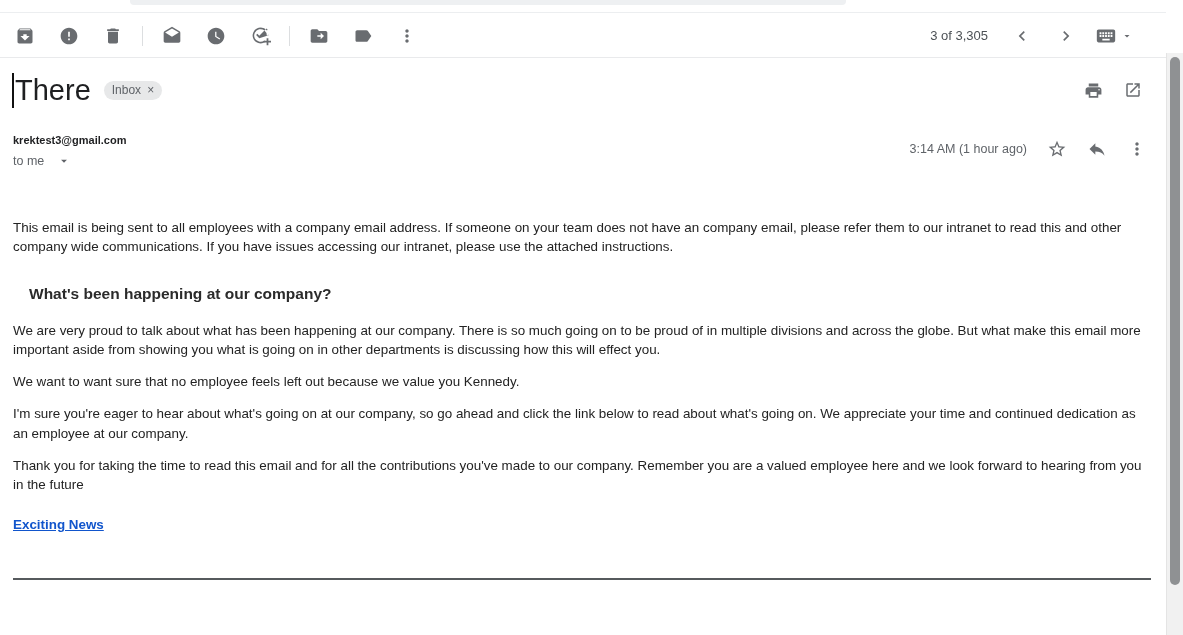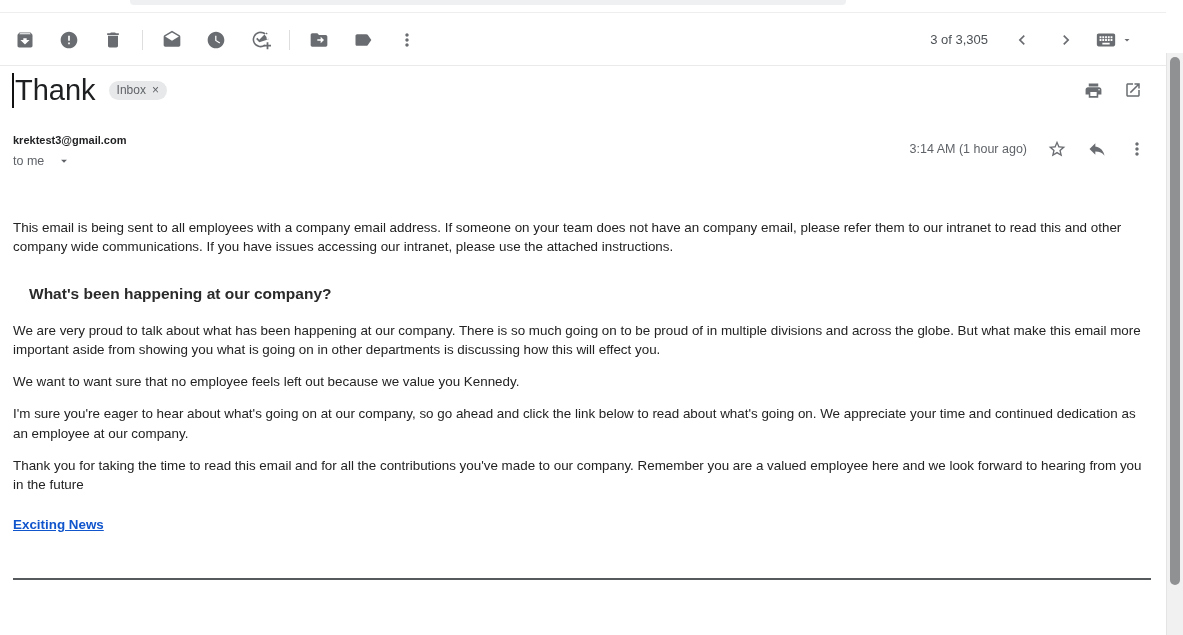--- a/index.html
+++ b/index.html
@@ -9,21 +9,21 @@
     background:#ffffff; color:#202124;
     font-family:"Liberation Sans", sans-serif;
   }
   svg { display:block; }
 
   
   .topstrip { position:absolute; top:0; left:0; right:17px; height:13px; background:#fff; border-bottom:1px solid #eceef0; }
   .search-remnant { position:absolute; left:130px; top:-3px; width:716px; height:8px; background:#eef0f2; border-radius:8px; }
 
   
-  .toolbar { position:absolute; top:14px; left:0; right:17px; height:52px; border-bottom:1px solid #e9eaec; display:flex; align-items:center; background:#fff; }
+  .toolbar { position:absolute; top:14px; left:0; right:17px; height:44px; border-bottom:1px solid #e9eaec; display:flex; align-items:center; background:#fff; }
   .tb-left { display:flex; align-items:center; padding-left:3px; }
   .icon-btn { width:44px; height:40px; display:flex; align-items:center; justify-content:center; background:none; border:none; padding:0; cursor:pointer; }
   .icon-btn svg { fill:#696c70; }
   .tb-divider { width:1px; height:20px; background:#dcdee0; margin:0 7px; }
   .tb-right { margin-left:auto; display:flex; align-items:center; padding-right:26px; }
   .pagination { font-size:13px; color:#4c5155; margin-right:12px; }
   .kbd-btn { width:52px; }
   .kbd-btn svg.tri { margin-left:4px; }
 
   
@@ -134,21 +134,21 @@
         </svg>
       <svg class="tri" width="12" height="12" viewBox="0 0 24 24" fill="#5f6368">
           <path d="M7 10l5 5 5-5z"></path>
         </svg>
     </button>
   </div>
 </div>
 
 <div class="subject-row">
   <div class="text-cursor"></div>
-  <span class="subject-title">Thank</span>
+  <span class="subject-title">There</span>
   <span class="chip">
     <span>Inbox</span>
     <span class="x">×</span>
   </span>
   <div class="subject-actions">
     <button class="icon-btn">
       <svg width="19" height="19" viewBox="0 0 24 24">
           <path d="M19 8H5c-1.66 0-3 1.34-3 3v6h4v4h12v-4h4v-6c0-1.66-1.34-3-3-3zm-3 11H8v-5h8v5zm3-7c-.55 0-1-.45-1-1s.45-1 1-1 1 .45 1 1-.45 1-1 1zm-1-9H6v4h12V3z"></path>
         </svg>
     </button>

